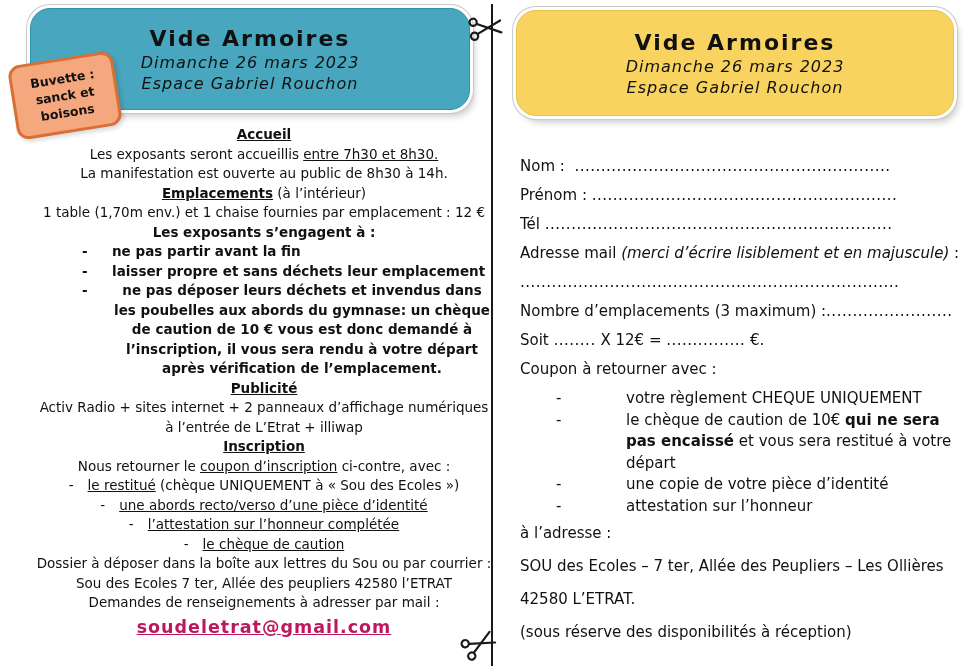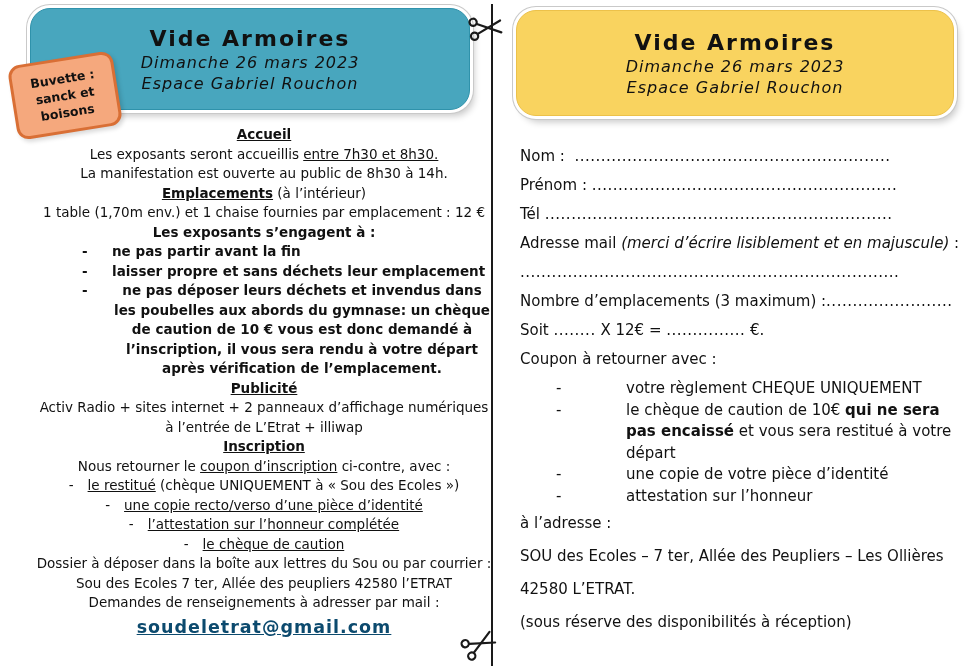--- a/index.html
+++ b/index.html
@@ -37,24 +37,24 @@
   .i { font-style:italic; }
   .nowrap { white-space:nowrap; }
   .bullets { text-align:left; margin:0 0 0 46px; }
   .bullet-row { display:flex; }
   .bullet-row .dash { width:30px; flex:0 0 30px; font-weight:bold; }
   .bullet-row .btxt { font-weight:bold; width:380px; }
   .bullet-row .btxt.centered { text-align:center; }
   .insc-item { text-align:center; }
   .insc-item .dash { font-weight:normal; padding-right:14px; }
   .email-line { margin-top:5px; }
-  .email-link { color:#0c4a6e; font-weight:bold; font-size:17.5px; text-decoration:underline; letter-spacing:1px; }
+  .email-link { color:#be185d; font-weight:bold; font-size:17.5px; text-decoration:underline; letter-spacing:1px; }
 
   
-  .right-content { position:absolute; left:520px; top:146px; width:440px; font-size:15px; line-height:20px; text-align:left; }
+  .right-content { position:absolute; left:520px; top:156px; width:440px; font-size:15px; line-height:20px; text-align:left; }
   .fline { margin-bottom:9px; }
   .dots { letter-spacing:0.5px; }
   .r-bullets { margin:2px 0 6px 36px; }
   .r-bullet { display:flex; line-height:21.5px; }
   .r-bullet .dash { width:30px; flex:0 0 30px; }
   .r-bullet .btxt { width:370px;margin-left:40px; }
   .small { font-size:15px; }
   .gap-lg { margin-bottom:13px; }
 </style>
 </head>
@@ -129,21 +129,21 @@
       </div>
     </div>
 
     <div class="heading">Publicité</div>
     <div>Activ Radio +  sites internet + 2 panneaux d’affichage numériques à l’entrée de L’Etrat + illiwap</div>
 
     <div class="heading">Inscription</div>
     <div><span>Nous retourner le </span><span class="u">coupon d’inscription</span><span> ci-contre, avec :</span></div>
 
     <div class="insc-item"><span class="dash">-</span><span class="u">le restitué</span><span> (chèque UNIQUEMENT à « Sou des Ecoles »)</span></div>
-    <div class="insc-item"><span class="dash">-</span><span class="u">une copie recto/verso d’une pièce d’identité</span></div>
+    <div class="insc-item"><span class="dash">-</span><span class="u">une abords recto/verso d’une pièce d’identité</span></div>
     <div class="insc-item"><span class="dash">-</span><span class="u">l’attestation sur l’honneur complétée</span></div>
     <div class="insc-item"><span class="dash">-</span><span class="u">le chèque de caution</span></div>
 
     <div>Dossier à déposer dans la boîte aux lettres du Sou ou par courrier :</div>
     <div>Sou des Ecoles  7 ter, Allée des peupliers  42580 l’ETRAT</div>
     <div>Demandes de renseignements à adresser par mail :</div>
     <div class="email-line">
       <span class="email-link">soudeletrat@gmail.com</span>
     </div>
   </div>

